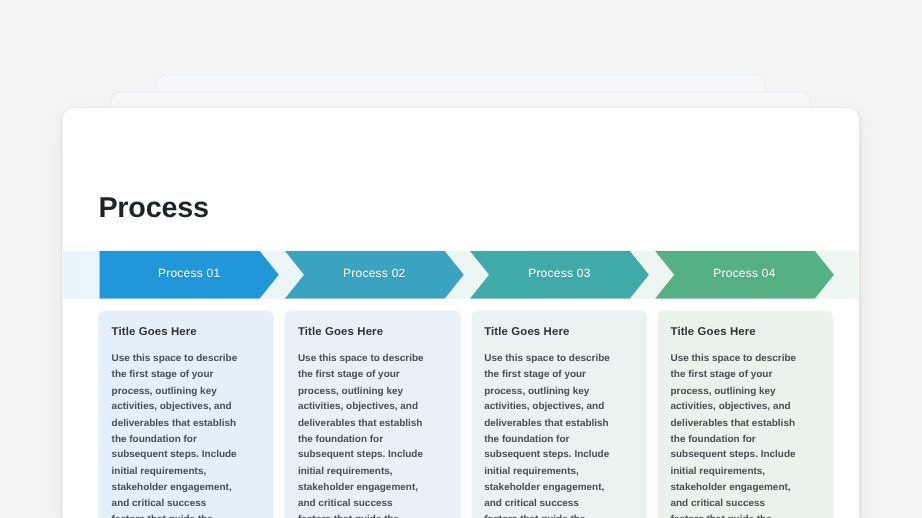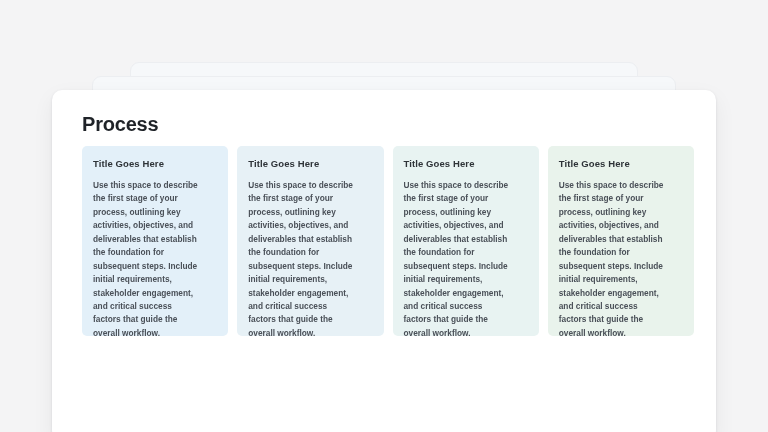--- a/index.html
+++ b/index.html
@@ -24,22 +24,22 @@
     position:absolute; left:52px; top:90px;
     width:664px; height:350px;
     background:#ffffff;
     border-radius:10px;
     box-shadow:0 1px 3px rgba(16,24,40,.10), 0 8px 22px rgba(16,24,40,.06);
     overflow:hidden;
   }
 
   .head{ padding:22px 30px 0 30px; }
   .title{
-    font-size:20px; font-weight:700; color:#1f2328;
-    letter-spacing:-.2px; line-height:1.2;
+    font-size:24px; font-weight:700; color:#1f2328;
+    letter-spacing:-.2px; line-height:1.2;margin-top:48px;
   }
   .subtitle{
     margin-top:6px; font-size:12.5px; color:#5b6169; font-weight:400;
     line-height:1.3;
   }
 
   
   .ribbon-wrap{
     position:relative; margin-top:20px;
     height:40px; width:100%;
@@ -83,20 +83,35 @@
 
   <div class="deck deck-back"></div>
   <div class="deck deck-mid"></div>
 
   <div class="slide">
 
     <div class="head">
       <div class="title">Process</div>
     </div>
 
+    <div class="ribbon-wrap">
+      <div class="ribbon-band" id="ribbon-band" style="background: linear-gradient(90deg, rgb(231, 243, 250) 0%, rgb(233, 244, 246) 25%, rgb(233, 245, 243) 50%, rgb(235, 245, 239) 75%); opacity: 0.9;"></div>
+      <svg class="ribbon-svg" id="ribbon-svg" width="664" height="40" viewBox="0 0 664 40">
+          <polygon points="31.0,0.0 164.3,0.0 180.3,20.0 164.3,40.0 31.0,40.0 31.0,20.0" fill="#2196d9"></polygon>
+          <polygon points="185.3,0.0 318.5,0.0 334.5,20.0 318.5,40.0 185.3,40.0 201.3,20.0" fill="#3aa3bf"></polygon>
+          <polygon points="339.5,0.0 472.8,0.0 488.8,20.0 472.8,40.0 339.5,40.0 355.5,20.0" fill="#40aaa8"></polygon>
+          <polygon points="493.8,0.0 627.0,0.0 643.0,20.0 627.0,40.0 493.8,40.0 509.8,20.0" fill="#55b184"></polygon>
+        </svg>
+      <div id="ribbon-labels">
+          <div class="step-label" style="left: 31px; width: 149.25px;">Process 01</div>
+          <div class="step-label" style="left: 185.25px; width: 149.25px;">Process 02</div>
+          <div class="step-label" style="left: 339.5px; width: 149.25px;">Process 03</div>
+          <div class="step-label" style="left: 493.75px; width: 149.25px;">Process 04</div>
+        </div>
+    </div>
 
     <div class="cards" id="cards">
         <div class="card" style="background: rgb(227, 240, 249);">
           <div class="card-title">Title Goes Here</div>
           <div class="card-body">Use this space to describe the first stage of your process, outlining key activities, objectives, and deliverables that establish the foundation for subsequent steps. Include initial requirements, stakeholder engagement, and critical success factors that guide the overall workflow.</div>
         </div>
         <div class="card" style="background: rgb(231, 241, 246);">
           <div class="card-title">Title Goes Here</div>
           <div class="card-body">Use this space to describe the first stage of your process, outlining key activities, objectives, and deliverables that establish the foundation for subsequent steps. Include initial requirements, stakeholder engagement, and critical success factors that guide the overall workflow.</div>
         </div>

